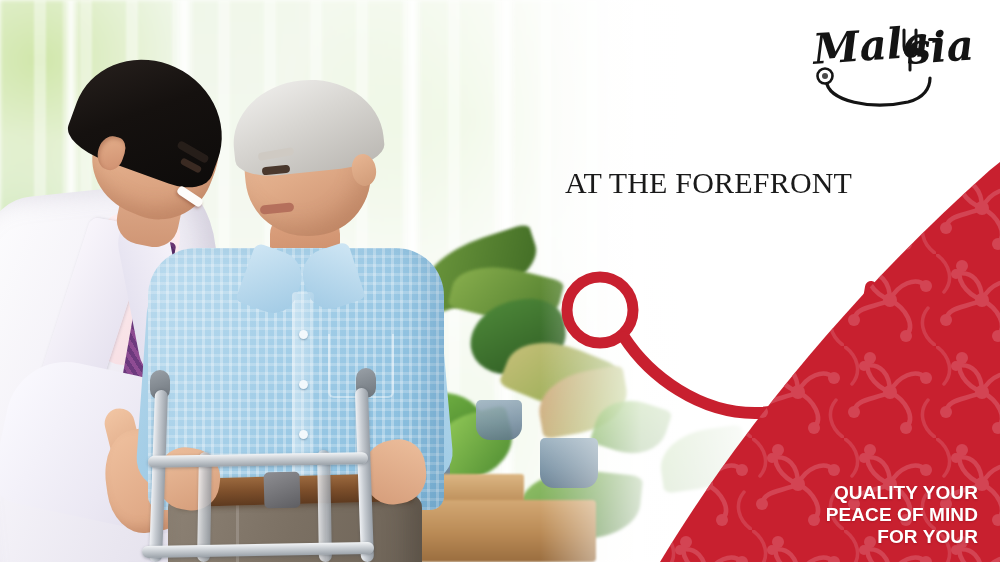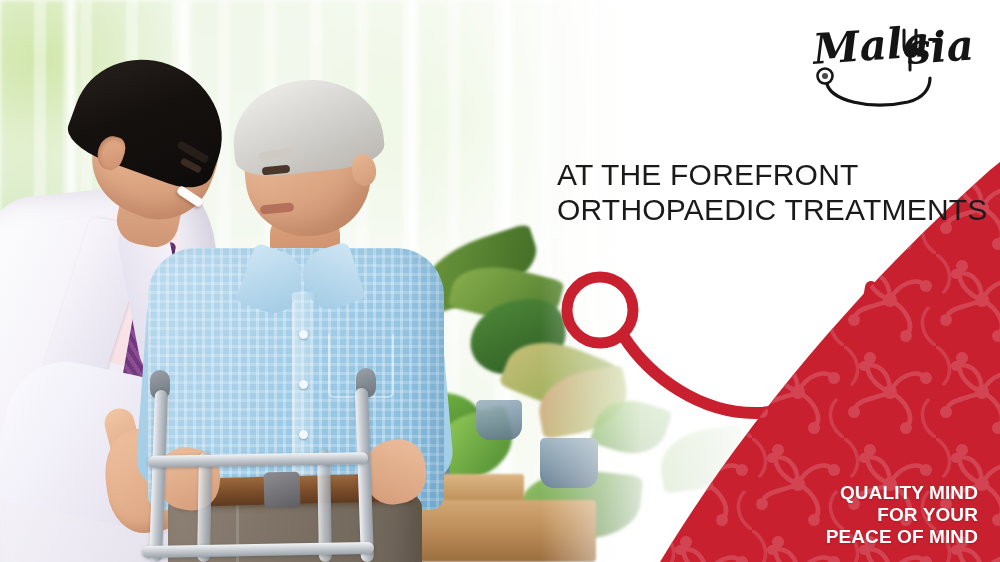--- a/index.html
+++ b/index.html
@@ -309,21 +309,21 @@
 
   
   .headline{
     position:absolute;left:557px;top:157px;
     color:#1a1a1a;
     font-family:"Liberation Sans","DejaVu Sans",sans-serif;
     font-size:30px;line-height:35px;
     letter-spacing:.2px;
     white-space:nowrap;
   }
-  .headline div{margin:0;padding:0;}
+  .headline div{margin:8px;padding:0;font-family:Liberation Serif, serif;}
 
   
   .tagline{
     position:absolute;right:22px;bottom:14px;
     text-align:right;color:#ffffff;
     font-family:"Liberation Sans","DejaVu Sans",sans-serif;
     font-weight:bold;font-size:19px;line-height:22px;
     letter-spacing:.1px;
     text-shadow:0 1px 2px rgba(120,10,22,.35);
     white-space:nowrap;
@@ -471,27 +471,26 @@
       </defs>
       <g clip-path="url(#wedgeClip)">
         <rect x="0" y="0" width="340" height="400" fill="#c8202f"></rect>
         <rect x="0" y="0" width="340" height="400" fill="url(#hibiscus)" opacity=".75"></rect>
       </g>
     </svg>
   </div>
 
   <div class="headline">
     <div>AT THE FOREFRONT</div>
-    <div>ORTHOPAEDIC TREATMENTS</div>
   </div>
 
   <div class="tagline">
-    <div>QUALITY MIND</div>
+    <div>QUALITY YOUR</div>
+    <div>PEACE OF MIND</div>
     <div>FOR YOUR</div>
-    <div>PEACE OF MIND</div>
   </div>
 
   <div class="logo">
     <svg class="logo-script" viewBox="0 0 172 52" xmlns="http://www.w3.org/2000/svg">
       <text x="2" y="40" font-family="DejaVu Serif, serif" font-style="italic" font-size="42" font-weight="bold" fill="#141414" transform="rotate(-4 2 40)">Mala</text>
       <text x="96" y="40" font-family="DejaVu Serif, serif" font-style="italic" font-size="42" font-weight="bold" fill="#141414" transform="rotate(-4 96 40)">sia</text>
     </svg>
 
     <svg style="position:absolute;left:0;top:0;width:172px;height:88px;" viewBox="0 0 172 88" fill="none" xmlns="http://www.w3.org/2000/svg">
       <path d="M92 6 L92 22 C92 34, 104 34, 104 22 L104 6" stroke="#141414" stroke-width="3" stroke-linecap="round"></path>

